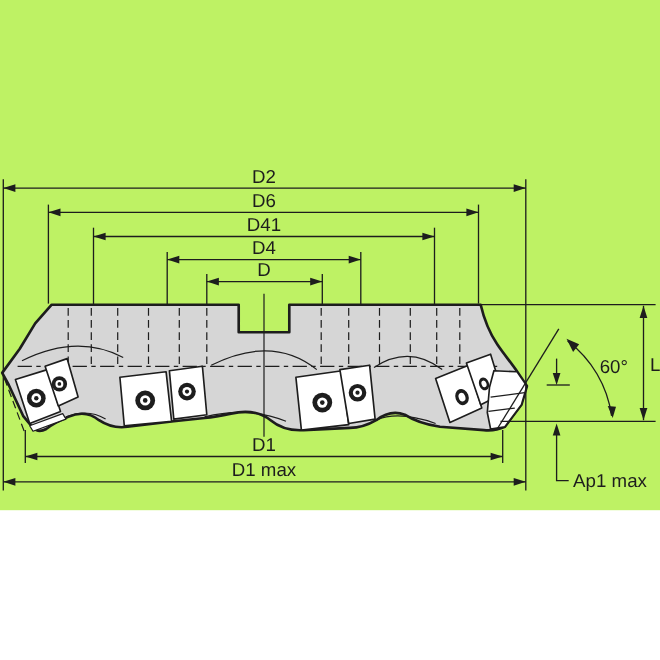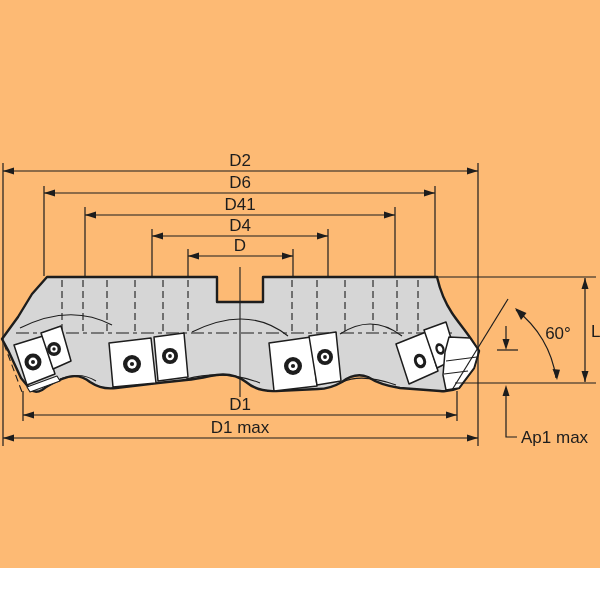--- a/index.html
+++ b/index.html
@@ -1,16 +1,16 @@
 <!DOCTYPE html>
 <html><head>
 <meta charset="utf-8">
 <style>
   html,body{margin:0;padding:0;background:#ffffff;}
-  .stage{position:relative;width:600px;height:568px;background:#fdba74;overflow:hidden;
+  .stage{position:relative;width:600px;height:464px;background:#bef264;overflow:hidden;
          font-family:"Liberation Sans", sans-serif;}
   svg{position:absolute;left:0;top:0;}
   .outline{fill:#d6d6d6;stroke:#1d1d1d;stroke-width:2.4;stroke-linejoin:round;}
   .white{fill:#ffffff;stroke:#1d1d1d;stroke-width:1.5;stroke-linejoin:round;}
   .sliver{fill:#ffffff;stroke:#1d1d1d;stroke-width:1.1;stroke-linejoin:round;}
   .thin{fill:none;stroke:#1d1d1d;stroke-width:1.1;}
   .dash{fill:none;stroke:#1d1d1d;stroke-width:1.1;stroke-dasharray:7 4;}
   .cdash{fill:none;stroke:#1d1d1d;stroke-width:1.1;stroke-dasharray:13 4 4 4;}
   .dim{fill:none;stroke:#1d1d1d;stroke-width:1.2;}
   .arrow{fill:#1d1d1d;stroke:none;}

